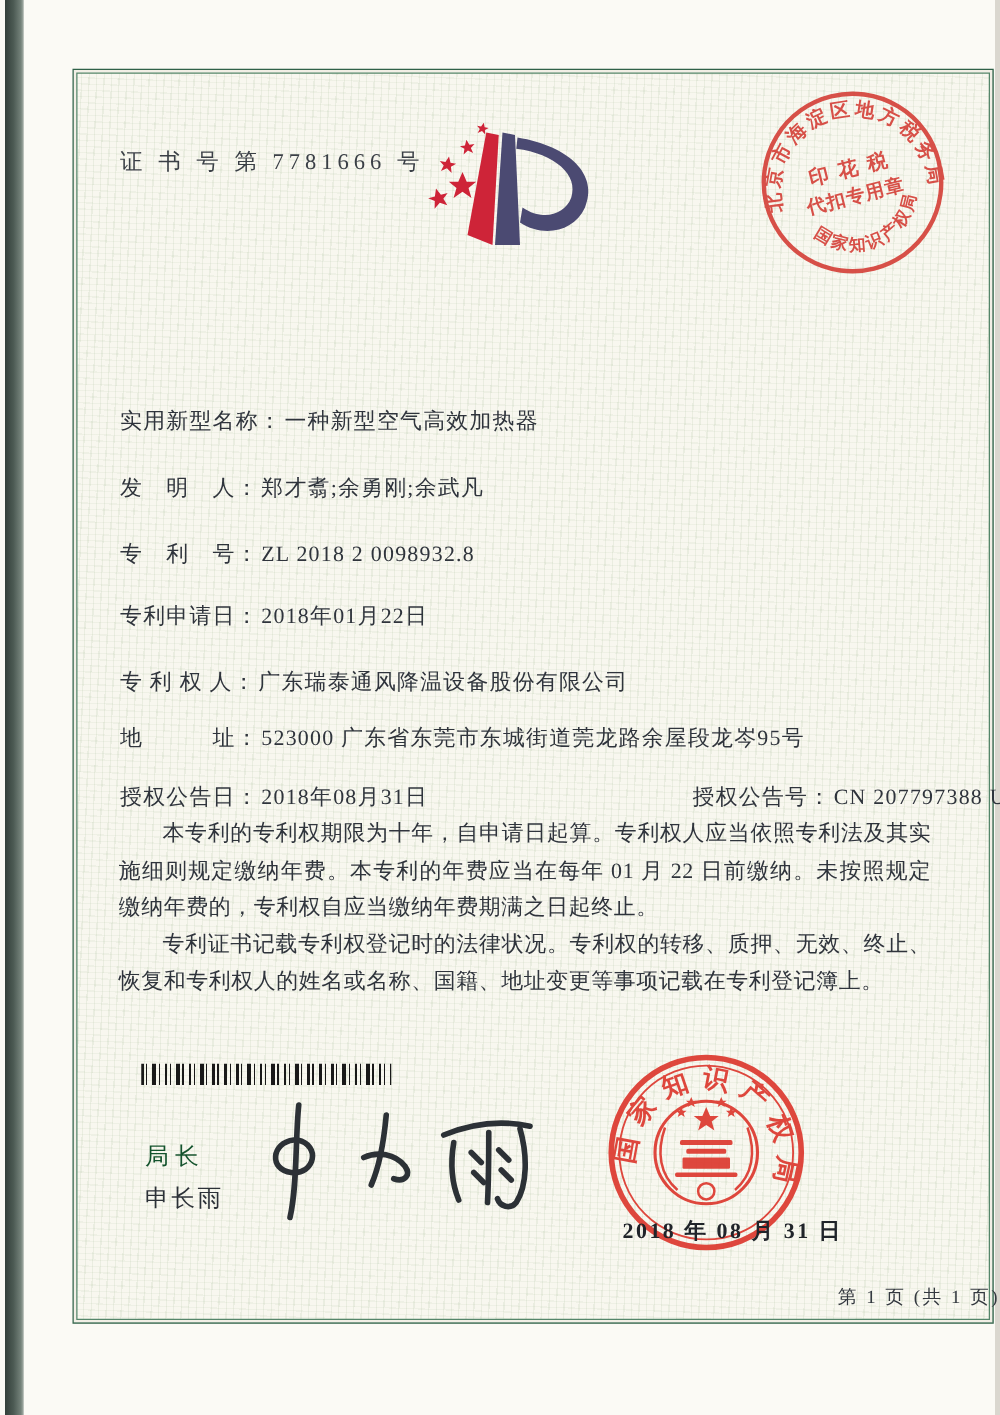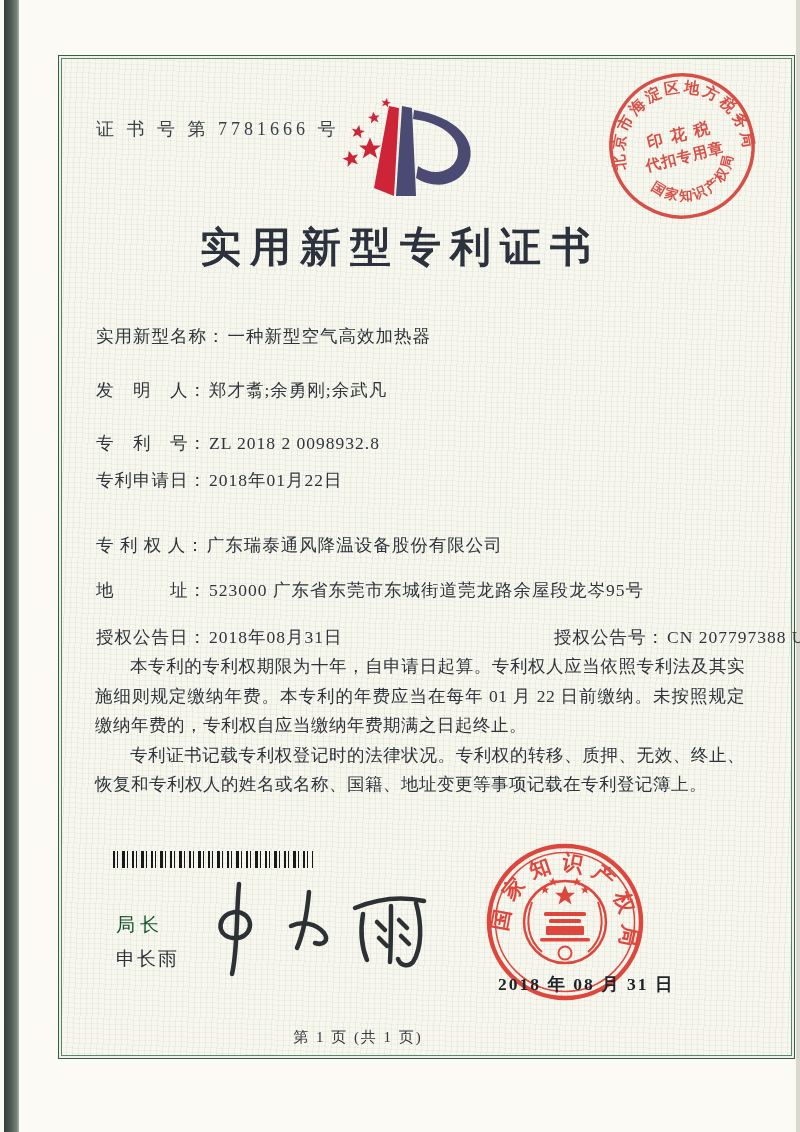--- a/index.html
+++ b/index.html
@@ -27,21 +27,21 @@
   .barcode{position:absolute;left:113px;top:851px;width:200px;height:17px;
            background:repeating-linear-gradient(90deg,#191919 0 2px,transparent 2px 4px,#191919 4px 5px,
            transparent 5px 9px,#191919 9px 12px,transparent 12px 14px,#191919 14px 15px,transparent 15px 19px);}
   .comm-title{position:absolute;left:116px;top:912px;font-size:19px;letter-spacing:5px;color:#14532d;
               font-family:Liberation Sans, sans-serif;}
   .comm-name{position:absolute;left:116px;top:946px;font-size:19px;letter-spacing:2px;color:#2c3138;
              font-family:"Liberation Sans","DejaVu Sans",sans-serif;}
   .signature{position:absolute;left:205px;top:872px;}
   .gov-seal{position:absolute;left:483px;top:840px;opacity:.93;}
   .issue-date{position:absolute;left:498px;top:972px;font-size:17.5px;letter-spacing:2px;color:#20242a;z-index:5;font-weight:bold;}
-  .footer{position:absolute;left:0;top:1028px;width:716px;text-align:center;font-size:15px;
+  .footer{position:absolute;left:0;top:1028px;width:800px;text-align:right;font-size:15px;
           letter-spacing:2px;color:#33383f;}
   svg text{font-family:"Liberation Serif","DejaVu Serif",serif;}
 </style>
 </head>
 <body>
 
 <div class="page">
   <div class="spine"></div>
   <div class="scan-edge-right"></div>
   <div class="frame"></div>
@@ -84,32 +84,31 @@
         <textPath href="#ts-top" startOffset="6%">北京市海淀区地方税务局</textPath>
       </text>
       <text font-size="13.5" letter-spacing="2" font-weight="bold">
         <textPath href="#ts-bot" startOffset="8%">国家知识产权局</textPath>
       </text>
       <text x="84" y="80" text-anchor="middle" font-size="16" font-weight="bold" letter-spacing="2">印 花 税</text>
       <text x="84" y="102" text-anchor="middle" font-size="15" font-weight="bold" letter-spacing="1">代扣专用章</text>
     </g>
   </svg>
 
-  <div class="title">实用新型专利证书</div>
 
   <div class="row" style="top:324px">
     <span class="lbl">实用新型名称：</span><span>一种新型空气高效加热器</span>
   </div>
   <div class="row" style="top:378px">
     <span class="lbl">发　明　人：</span><span>郑才翥;余勇刚;余武凡</span>
   </div>
   <div class="row" style="top:431px">
     <span class="lbl">专　利　号：</span><span>ZL 2018 2 0098932.8</span>
   </div>
-  <div class="row" style="top:468px">
+  <div class="row" style="top:480px">
     <span class="lbl">专利申请日：</span><span>2018年01月22日</span>
   </div>
   <div class="row" style="top:533px">
     <span class="lbl">专 利 权 人：</span><span>广东瑞泰通风降温设备股份有限公司</span>
   </div>
   <div class="row" style="top:578px">
     <span class="lbl">地　　　址：</span><span>523000 广东省东莞市东城街道莞龙路余屋段龙岑95号</span>
   </div>
   <div class="row" style="top:625px;width:650px">
     <span class="lbl">授权公告日：</span><span>2018年08月31日</span>

